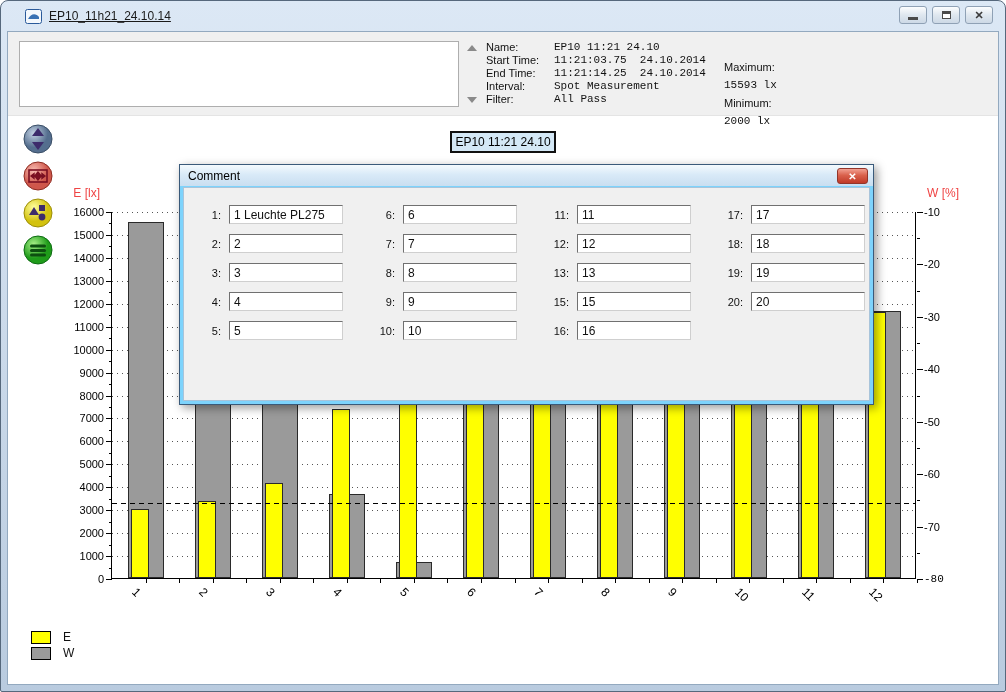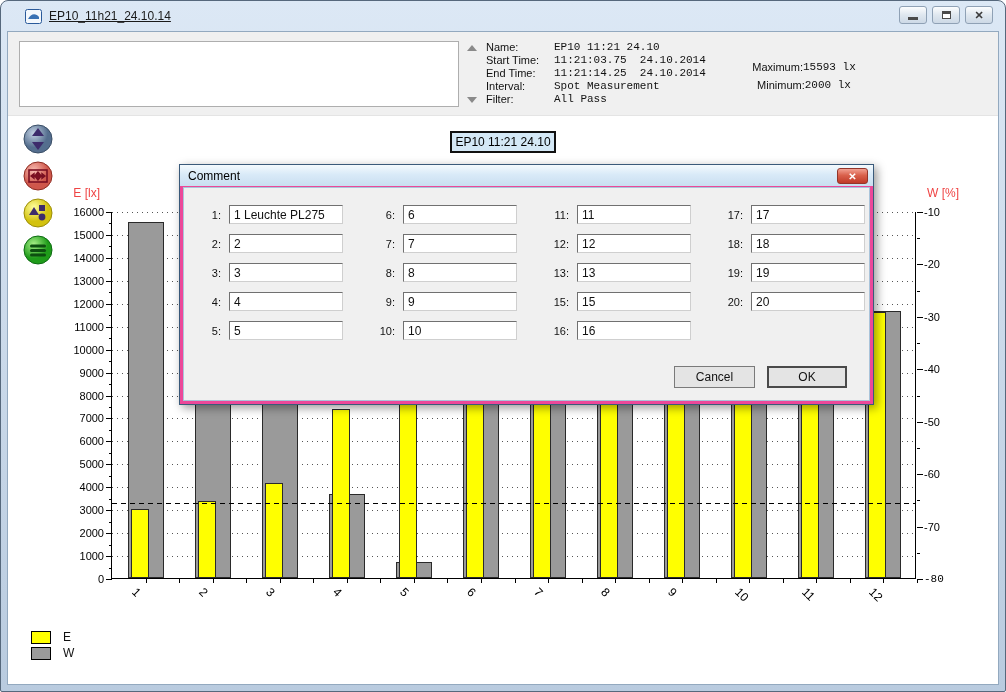--- a/index.html
+++ b/index.html
@@ -30,21 +30,21 @@
   .scroll-arrows { position:absolute; left:459px; top:11px; height:62px; width:12px; }
   .tri-up { position:absolute; top:2px; left:0; width:0; height:0; border-left:5px solid transparent;
     border-right:5px solid transparent; border-bottom:6px solid #8a8a8a; }
   .tri-down { position:absolute; bottom:2px; left:0; width:0; height:0; border-left:5px solid transparent;
     border-right:5px solid transparent; border-top:6px solid #8a8a8a; }
   .info-list { position:absolute; left:478px; top:9px; width:230px; }
   .info-row { display:flex; font-size:11px; line-height:13px; color:#111; }
   .info-row .lbl { width:68px; flex:none; }
   .info-row .val { font-family:"Liberation Mono",monospace; white-space:pre; }
   .stats-list { position:absolute; left:716px; top:26px; width:160px; }
-  .stats-row { display:flex; justify-content:center; font-size:11px; line-height:18px; color:#111; }
+  .stats-row { display:flex; justify-content:flex-start; font-size:11px; line-height:18px; color:#111;flex-direction:column; }
   .stats-row .val { font-family:"Liberation Mono",monospace; }
 
   
   .toolbar { position:absolute; left:15px; top:92px; width:32px; }
   .tool-btn { width:30px; height:30px; margin-bottom:3px; }
 
   
   .tab { position:absolute; left:442px; top:99px; width:106px; height:22px; background:#d4e8f6;
     border:2px solid #111; font-size:12px; display:flex; align-items:center; justify-content:center; color:#000; }
 
@@ -70,21 +70,21 @@
   .legend { position:absolute; left:23px; top:597px; }
   .legend-row { display:flex; align-items:center; height:16px; }
   .swatch { width:20px; height:13px; border:1px solid #000; margin-right:12px; }
   .legend-row .txt { font-size:12px; color:#111; }
   .statusbar { position:absolute; left:328px; top:600px; width:326px; height:33px; background:#ffff4f;
     font-family:"Liberation Mono",monospace; font-size:11px; color:#10107e; padding:2px 8px; }
   .status-l1 { display:flex; justify-content:space-between; white-space:pre; line-height:14px; }
   .status-l2 { white-space:pre; line-height:14px; }
 
   
-  .dialog { position:absolute; left:171px; top:132px; width:695px; height:241px; background:#ec4899;
+  .dialog { position:absolute; left:171px; top:132px; width:695px; height:241px; background:#7dd3fc;
     border:1px solid #3a5a7a; box-shadow:3px 3px 9px rgba(0,0,0,.4); z-index:10; }
   .dlg-titlebar { position:relative; height:21px; background:linear-gradient(#f4fafd,#d9eaf8 45%,#c9def0);
     display:flex; align-items:center; }
   .dlg-title { font-size:12px; color:#000; margin-left:8px; }
   .dlg-close { position:absolute; right:5px; top:3px; width:31px; height:16px; border:1px solid #93352a;
     border-radius:3px; background:linear-gradient(#f2a091,#d9614c 45%,#c03a28);
     color:#fff; font-size:10px; font-weight:bold; display:flex; align-items:center; justify-content:center; }
   .dlg-content { position:absolute; left:3px; right:3px; top:22px; bottom:3px; background:#f0f0f0;
     border:1px solid #a9c4da; }
   .fields-grid { position:absolute; left:13px; top:12px; display:grid;
@@ -461,21 +461,17 @@
             </div>
             <div class="field">
               <span class="flbl">19:</span>
               <input type="text" value="19" style="">
             </div>
             <div class="field">
               <span class="flbl">20:</span>
               <input type="text" value="20" style="">
             </div>
           </div>
-        <div class="dlg-buttons">
-          <div class="btn">Cancel</div>
-          <div class="btn default">OK</div>
-        </div>
       </div>
     </div>
 
   </div>
 </div>
 
 </body></html>

